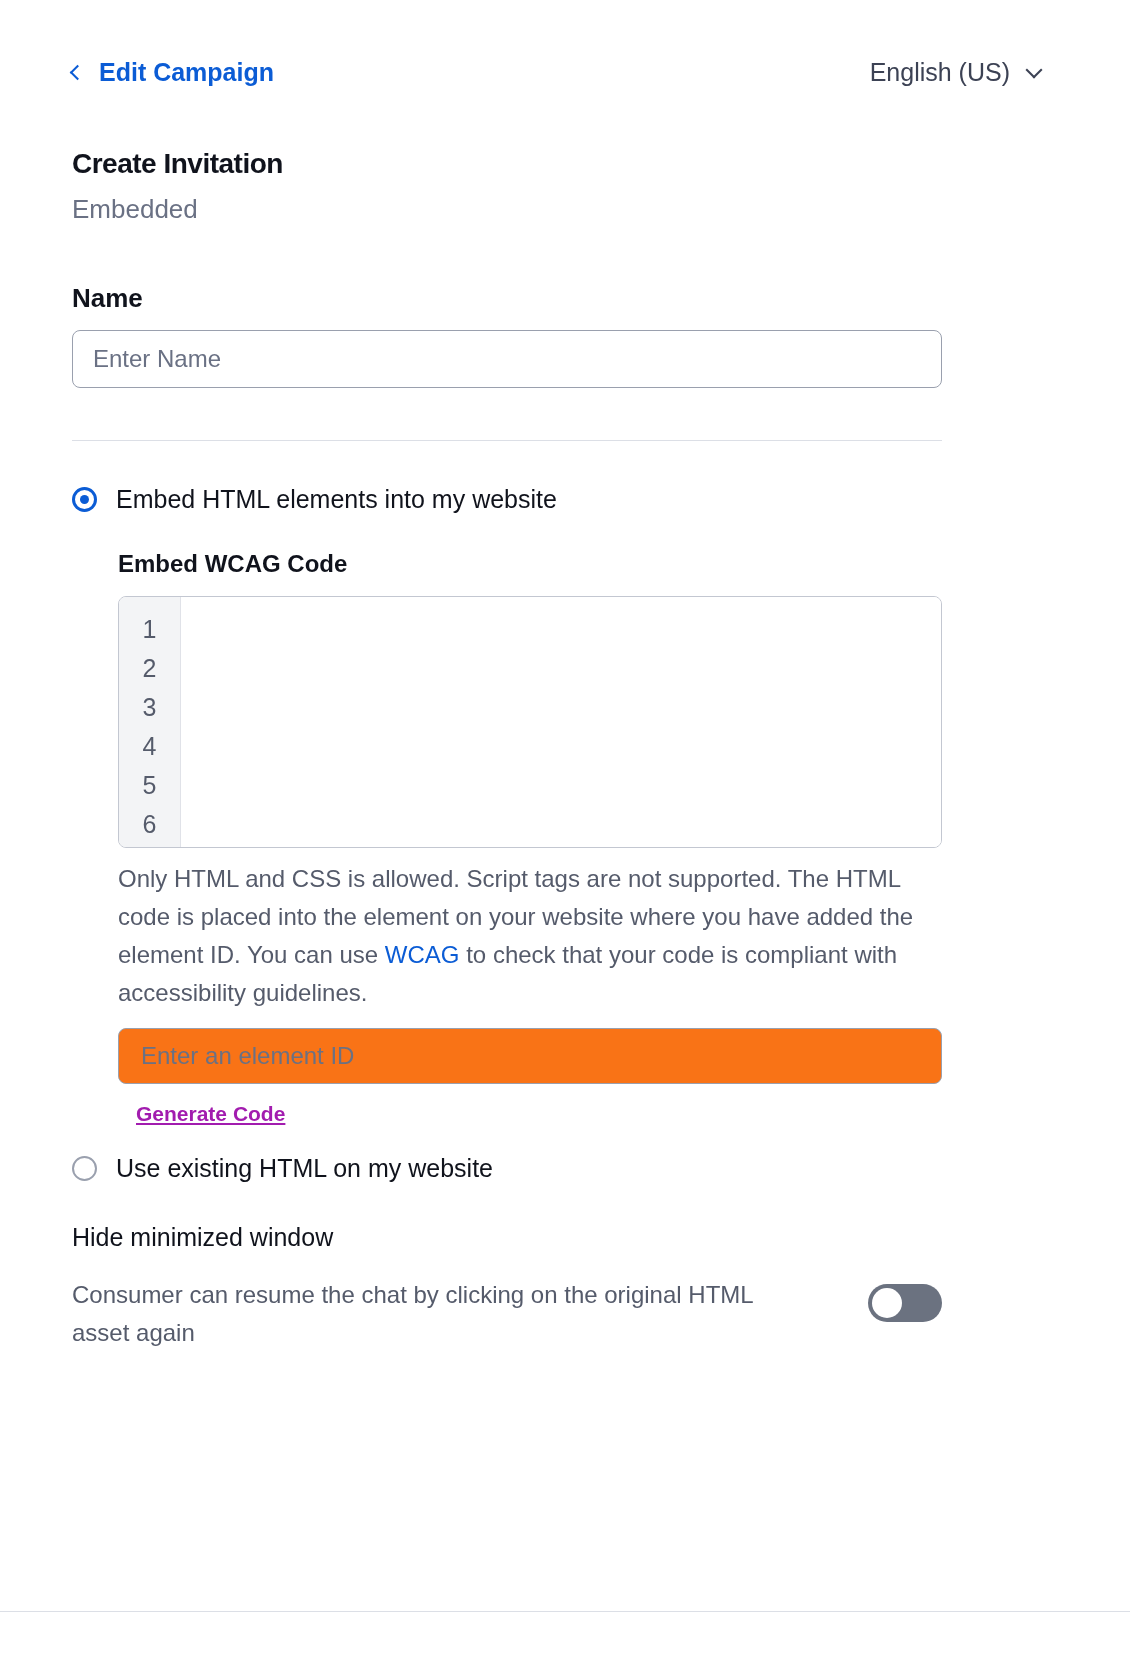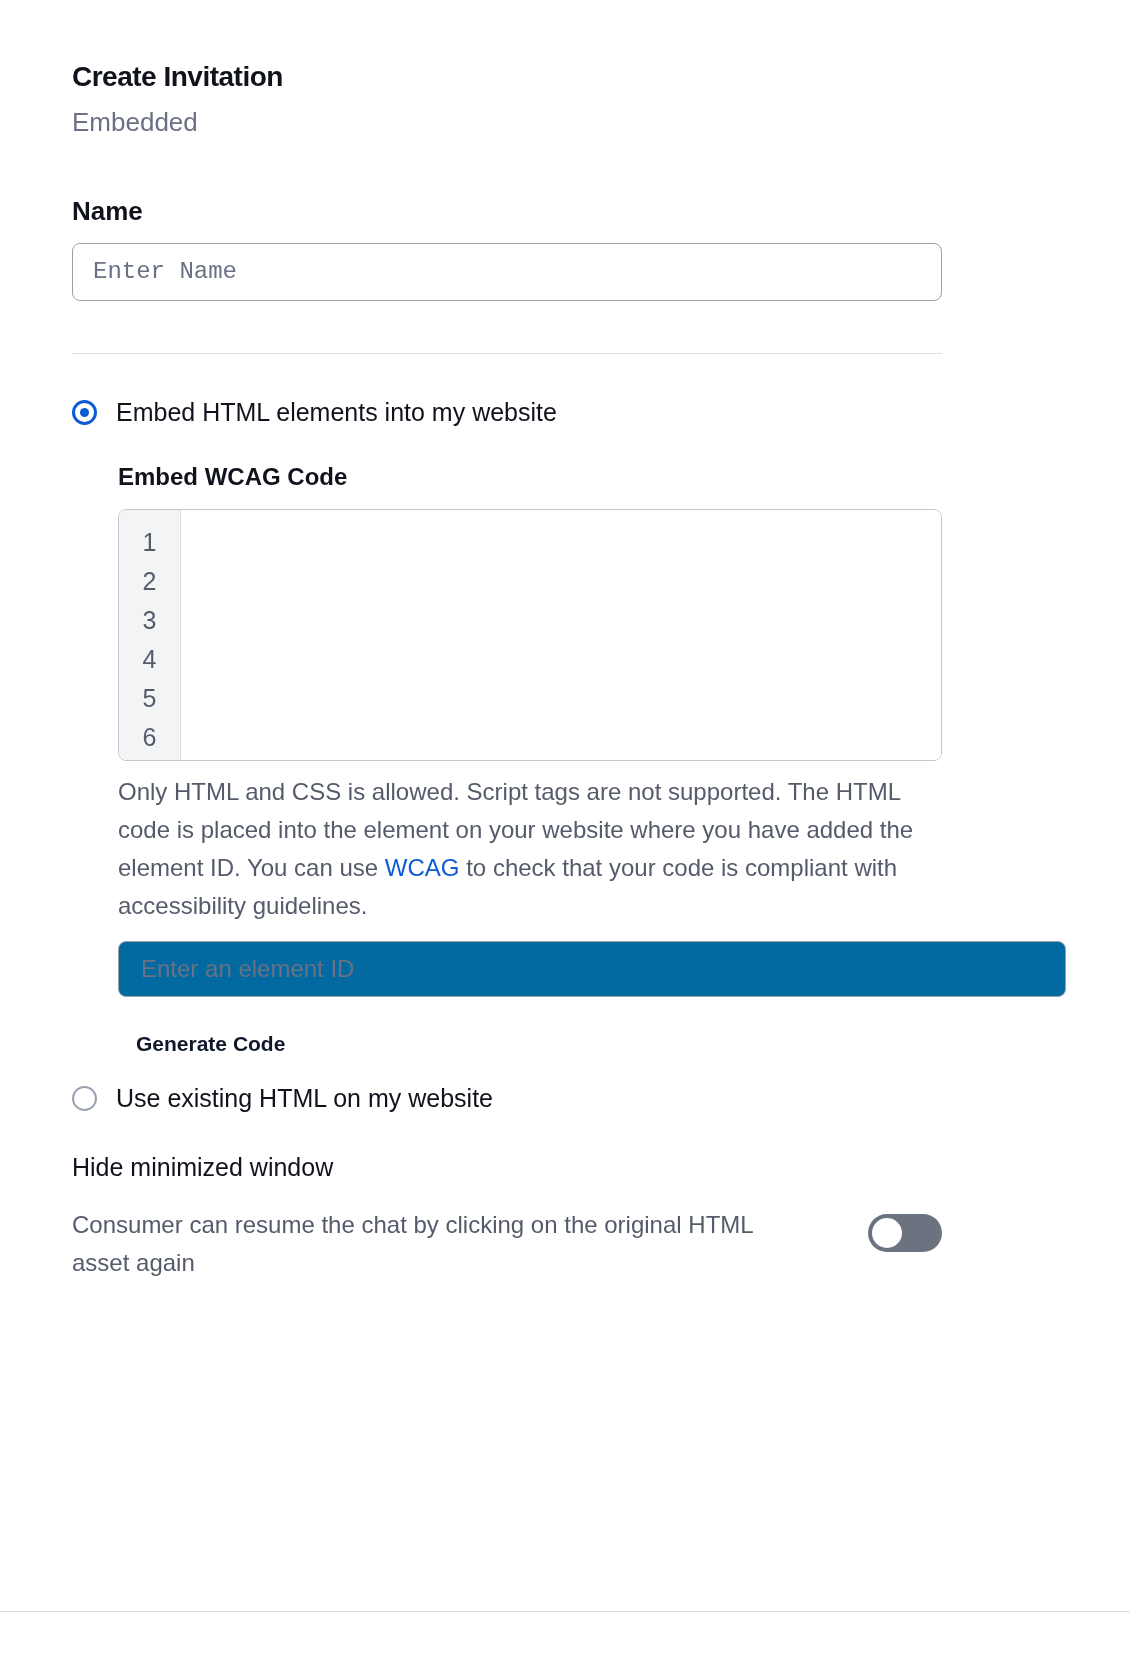--- a/index.html
+++ b/index.html
@@ -91,21 +91,21 @@
 
   .text-input {
     width: 870px;
     height: 58px;
     border: 1.5px solid #9aa0ae;
     border-radius: 8px;
     font-size: 24px;
     color: #10131c;
     padding: 0 20px;
     margin-top: 16px;
-    font-family: Liberation Mono, monospace;
+    font-family: Liberation Sans, sans-serif;
     background: #fff;
     outline: none;
   }
   .text-input::placeholder { color: #6a7184; }
 
   .divider {
     width: 870px;
     height: 1px;
     background: #dcdfe6;
     margin: 52px 0 0 0;
@@ -220,42 +220,43 @@
     height: 21px;
     border-radius: 50%;
     border: 1.8px solid #10131c;
     font-size: 14px;
     line-height: 18px;
     text-align: center;
     font-weight: bold;
     font-family: "Liberation Serif", serif;
   }
   .loc-input {
-    width: 948px;
+    width: 824px;
     height: 56px;
     border: 1.5px solid #9aa0ae;
     border-radius: 8px;
     font-size: 24px;
     padding: 0 22px;
     margin-top: 16px;
     font-family: "Liberation Sans", sans-serif;
     color: #10131c;
     outline: none;
-    background: #0369a1;
+    background: #f97316;
   }
   .loc-input::placeholder { color: #6a7184; }
 
   .generate-code {
     font-size: 21px;
     font-weight: bold;
-    color: #0f172a;
-    margin-top: 35px;
+    color: #a21caf;
+    margin-top: 18px;
     padding-left: 18px;
     user-select: none;
     cursor: default;
+    text-decoration: underline;
   }
 
   
   .section-title {
     font-size: 25px;
     margin-top: 40px;
     color: #10131c;
   }
   .toggle-row {
     display: flex;
@@ -297,20 +298,30 @@
     width: 100%;
     height: 1px;
     background: #dcdfe6;
   }
 </style>
 </head>
 <body>
 
 <div class="page">
 
+  <div class="topbar">
+    <div class="back-link">
+      <span class="chevron-left"></span>
+      <span>Edit Campaign</span>
+    </div>
+    <div class="lang-select">
+      <span>English (US)</span>
+      <span class="chevron-down"></span>
+    </div>
+  </div>
 
   <h1 class="title">Create Invitation</h1>
   <div class="subtitle">Embedded</div>
 
   <div class="field-label">Name</div>
   <input class="text-input" type="text" placeholder="Enter Name" style="">
 
   <div class="divider"></div>
 
   <div class="radio-row">

